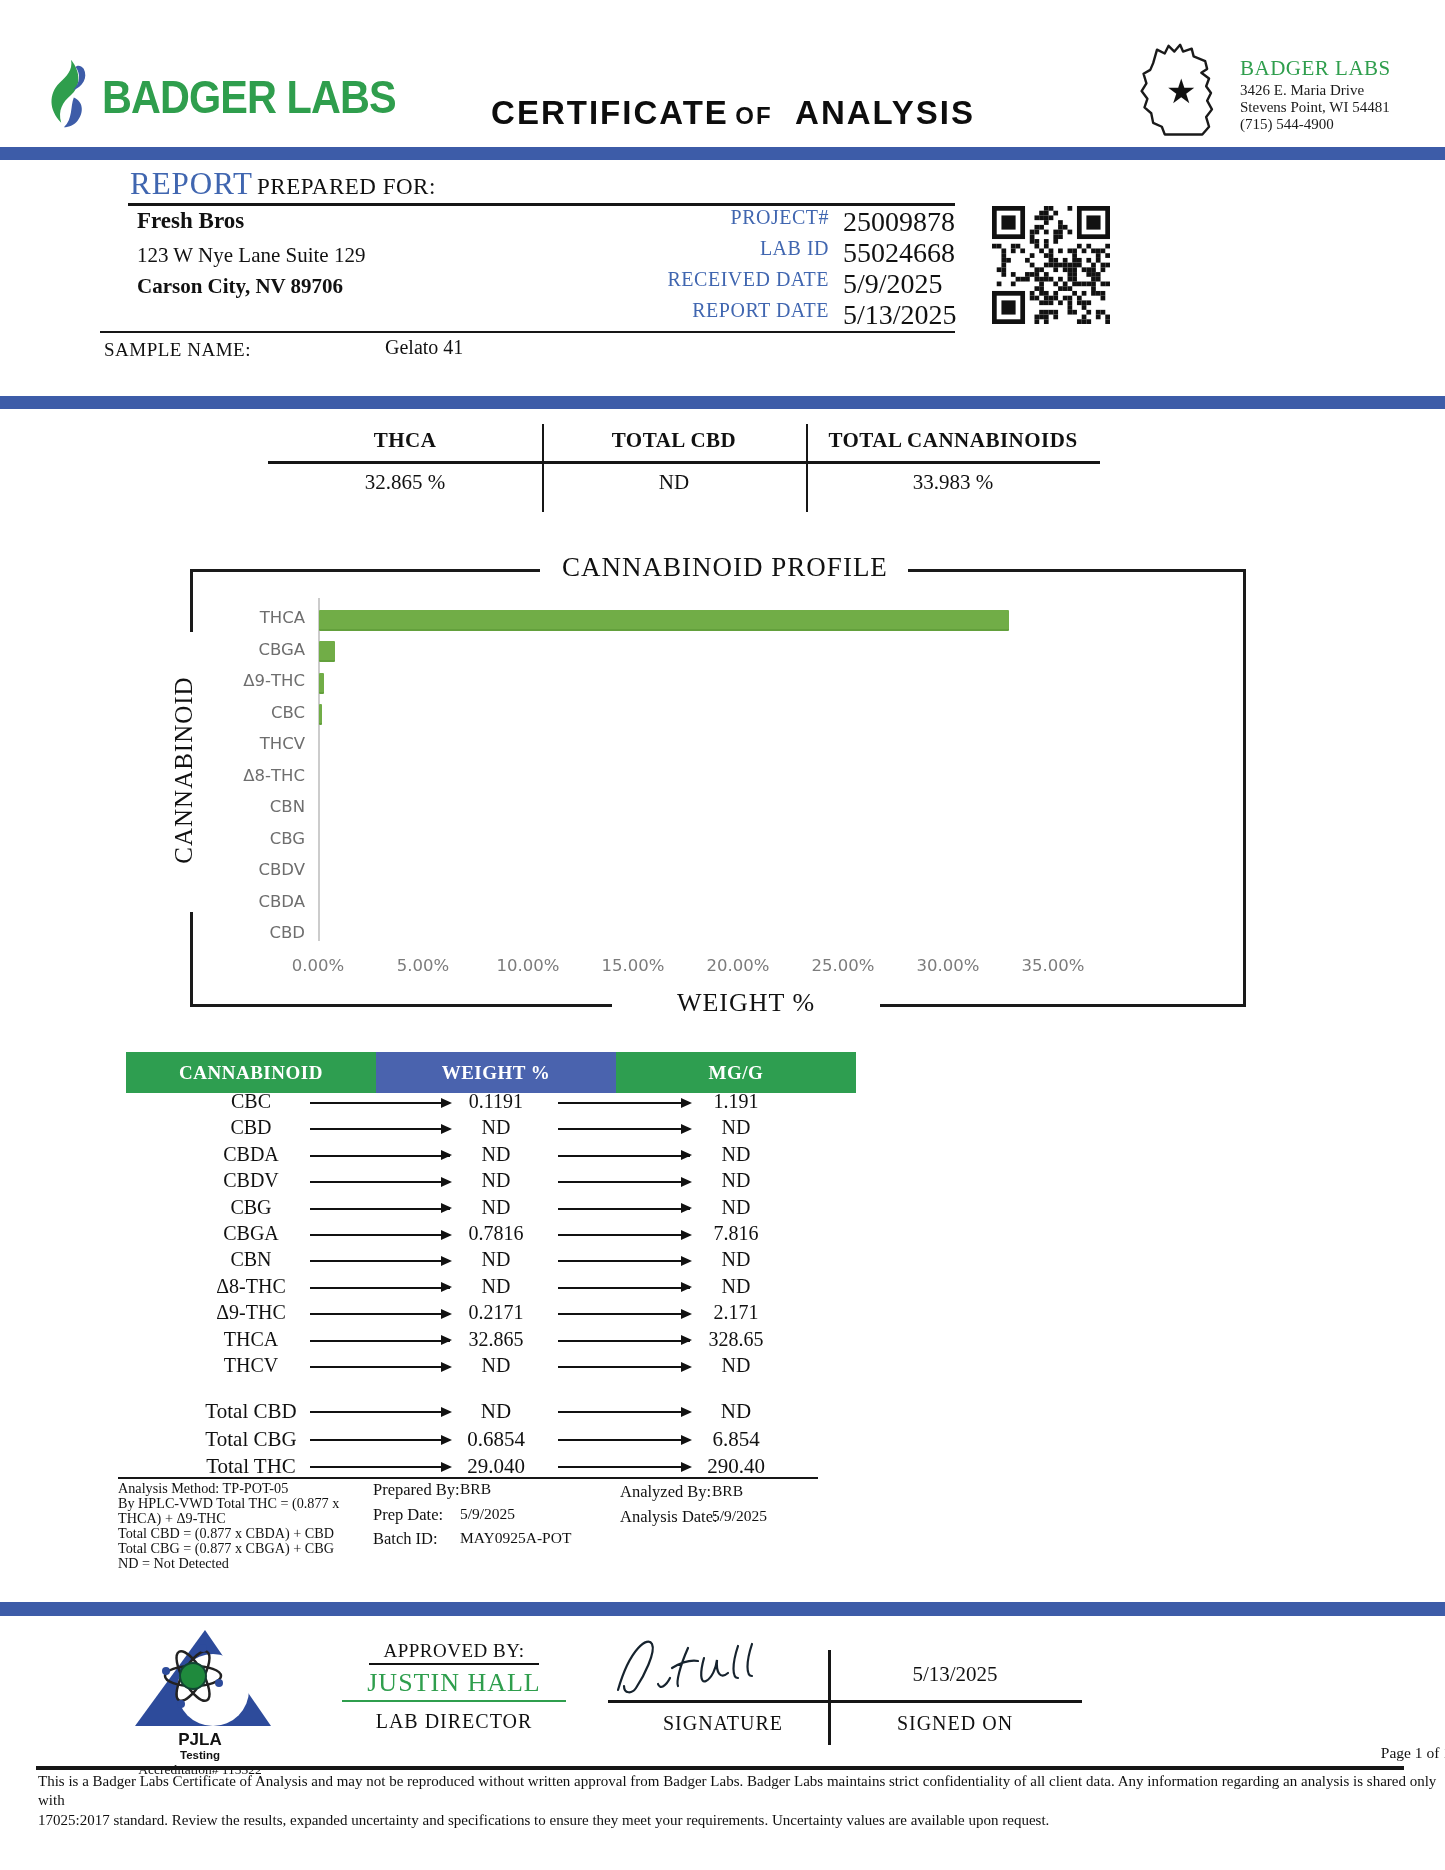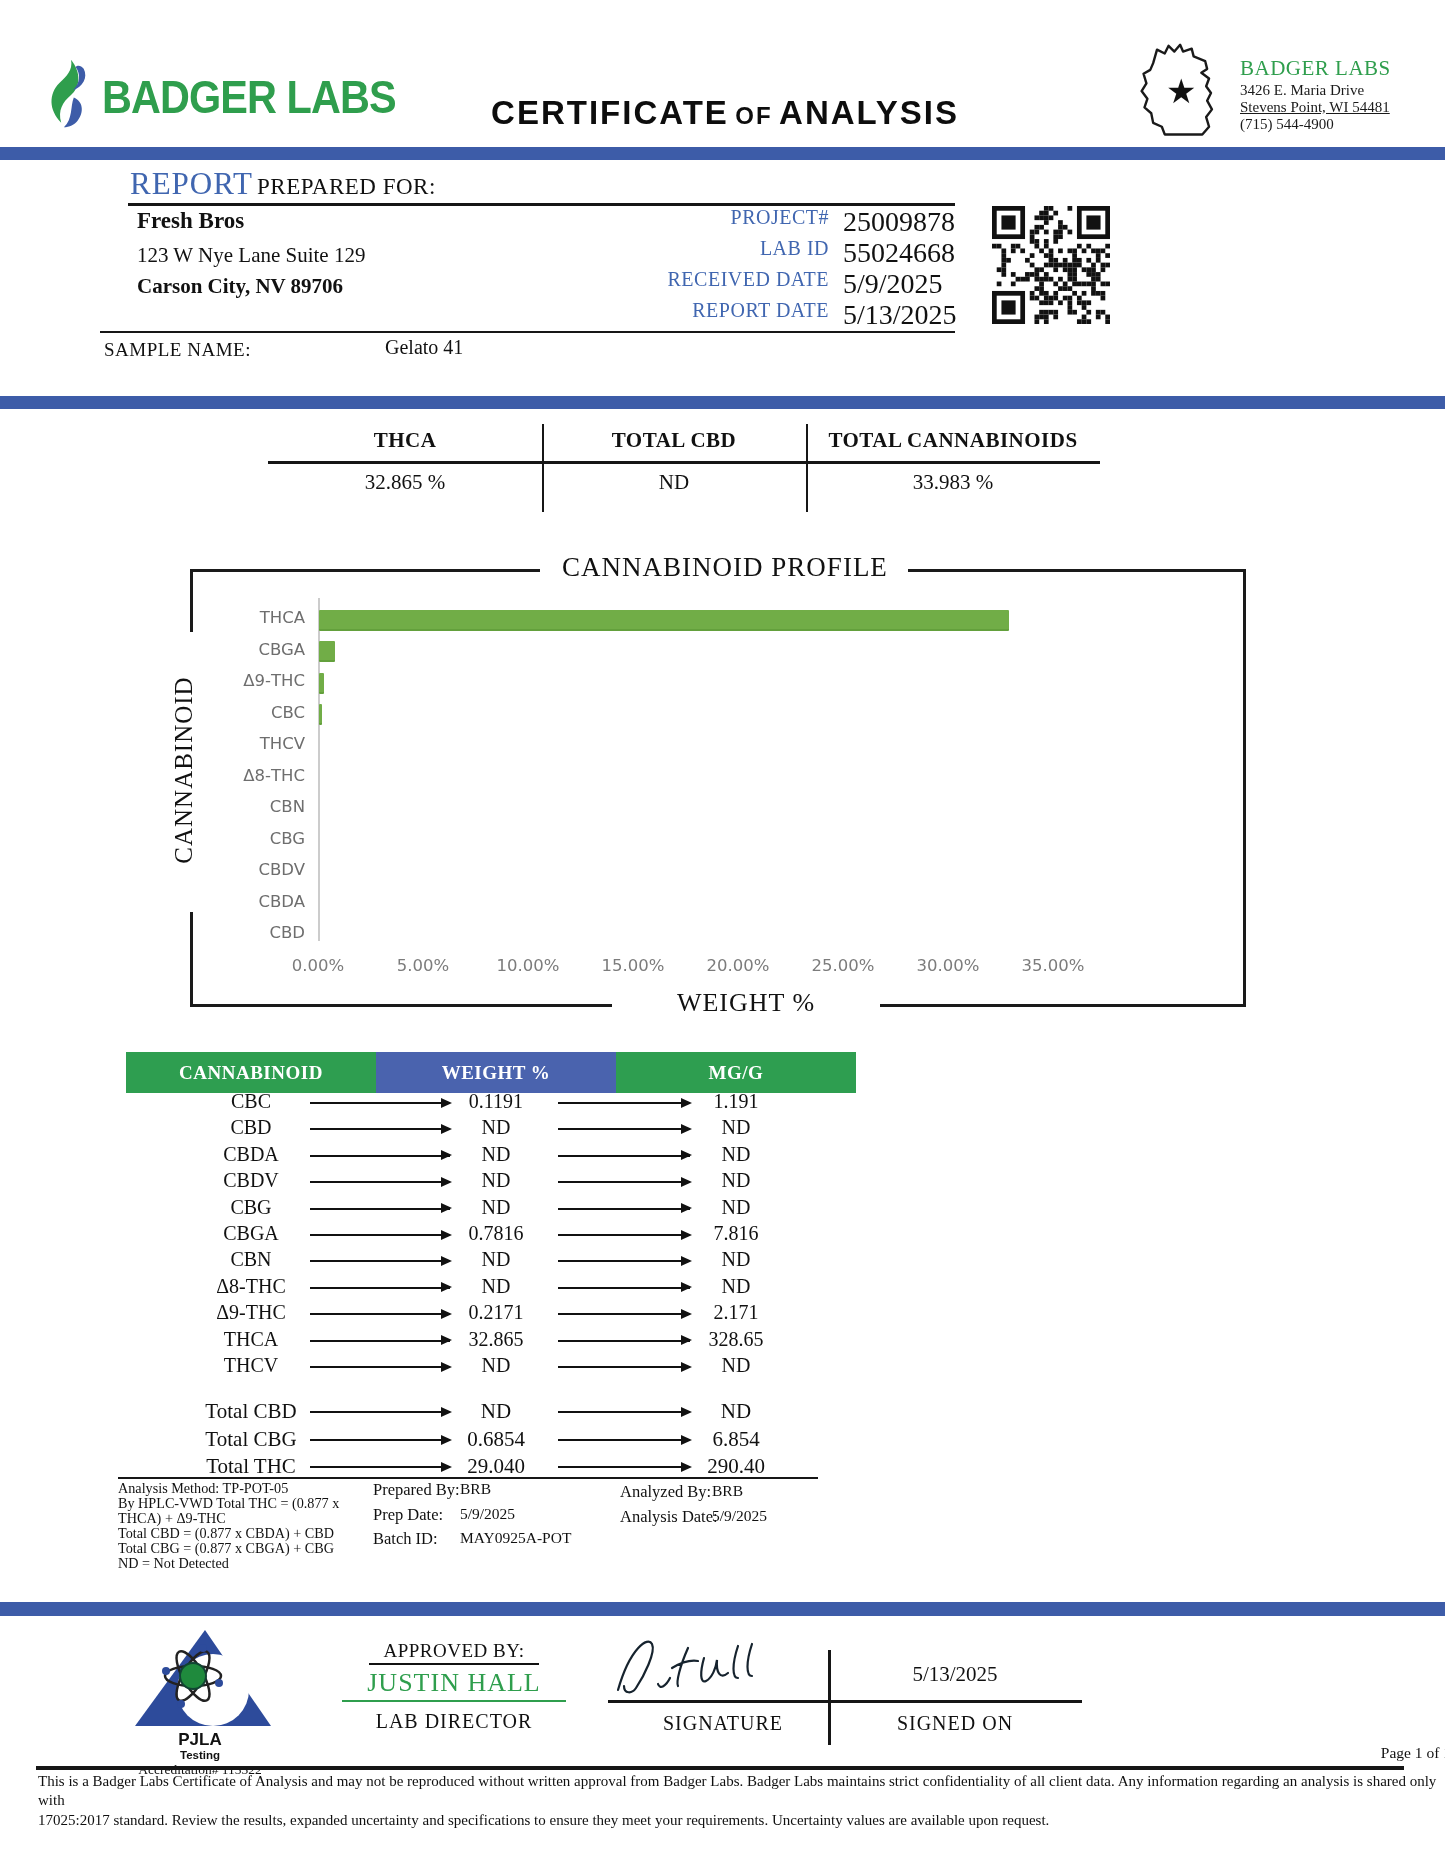--- a/index.html
+++ b/index.html
@@ -9,21 +9,21 @@
   .serif{font-family:"Liberation Serif",serif;}
   .sans{font-family:"Liberation Sans",sans-serif;}
   .dvs{font-family:"DejaVu Sans",sans-serif;}
   .blue{color:#4066b0;}
   .green{color:#2f9e4d;}
   .ctr{text-align:center;}
   .rt{text-align:right;}
   .bluebar{position:absolute;left:0;width:1445px;background:#3d5ca8;}
   .brand-txt{font-size:46px;font-weight:bold;letter-spacing:-1px;transform:scaleX(.9);transform-origin:left center;white-space:nowrap;}
   .doc-title{font-weight:bold;color:#0d0d0d;letter-spacing:2px;white-space:nowrap;}
-  .doc-title .big{font-size:33px;}
+  .doc-title .big{font-size:33px;margin-left:16px;}
   .doc-title .small{font-size:24px;}
   .lab-name{font-size:21px;letter-spacing:.5px;}
   .lab-line{font-size:15px;line-height:17px;color:#1a1a1a;}
   .report-accent{font-size:31px;letter-spacing:1px;}
   .report-rest{font-size:23px;color:#111;letter-spacing:.5px;}
   .client-name{font-size:23px;font-weight:bold;}
   .client-line{font-size:21px;}
   .meta-l{font-size:20px;letter-spacing:.5px;}
   .meta-v{font-size:28px;}
   .hrule{position:absolute;background:#161616;}
@@ -76,21 +76,21 @@
     <span class="big">ANALYSIS</span>
   </div>
 
   <svg class="abs" style="left:1130px;top:40px;" width="108" height="106" viewBox="0 0 108 110">
     <path d="M22 24 L26 10 L34 14 L38 6 L44 12 L50 5 L53 12 L62 9 L64 17 L76 22 L78 30 L72 34 L80 40 L77 48 L82 55 L78 63 L83 72 L77 80 L80 90 L73 98 L34 98 L31 90 L22 86 L20 76 L13 70 L16 61 L10 53 L15 45 L12 35 L19 31 Z" fill="#ffffff" stroke="#1a1a1a" stroke-width="2.5" stroke-linejoin="round"></path>
   </svg>
   <div class="abs star dvs" style="left:1166px;top:74px;">★</div>
 
   <div class="abs serif green lab-name" style="left:1240px;top:56px;">BADGER LABS</div>
   <div class="abs serif lab-line" style="left:1240px;top:82px;">3426 E. Maria Drive</div>
-  <div class="abs serif lab-line" style="left:1240px;top:99px;text-decoration:underline;">Stevens Point, WI 54481</div>
+  <div class="abs serif lab-line" style="left:1240px;top:99px;">Stevens Point, WI 54481</div>
   <div class="abs serif lab-line" style="left:1240px;top:116px;text-align:right;">(715) 544-4900</div>
 
   <div class="bluebar" style="top:147px;height:13px;"></div>
 
   <div class="abs" style="left:130px;top:166px;">
     <span class="serif blue report-accent">REPORT</span>
     <span class="serif report-rest">PREPARED FOR:</span>
   </div>
   <div class="hrule" style="left:128px;top:203px;width:827px;height:2.5px;"></div>
 

